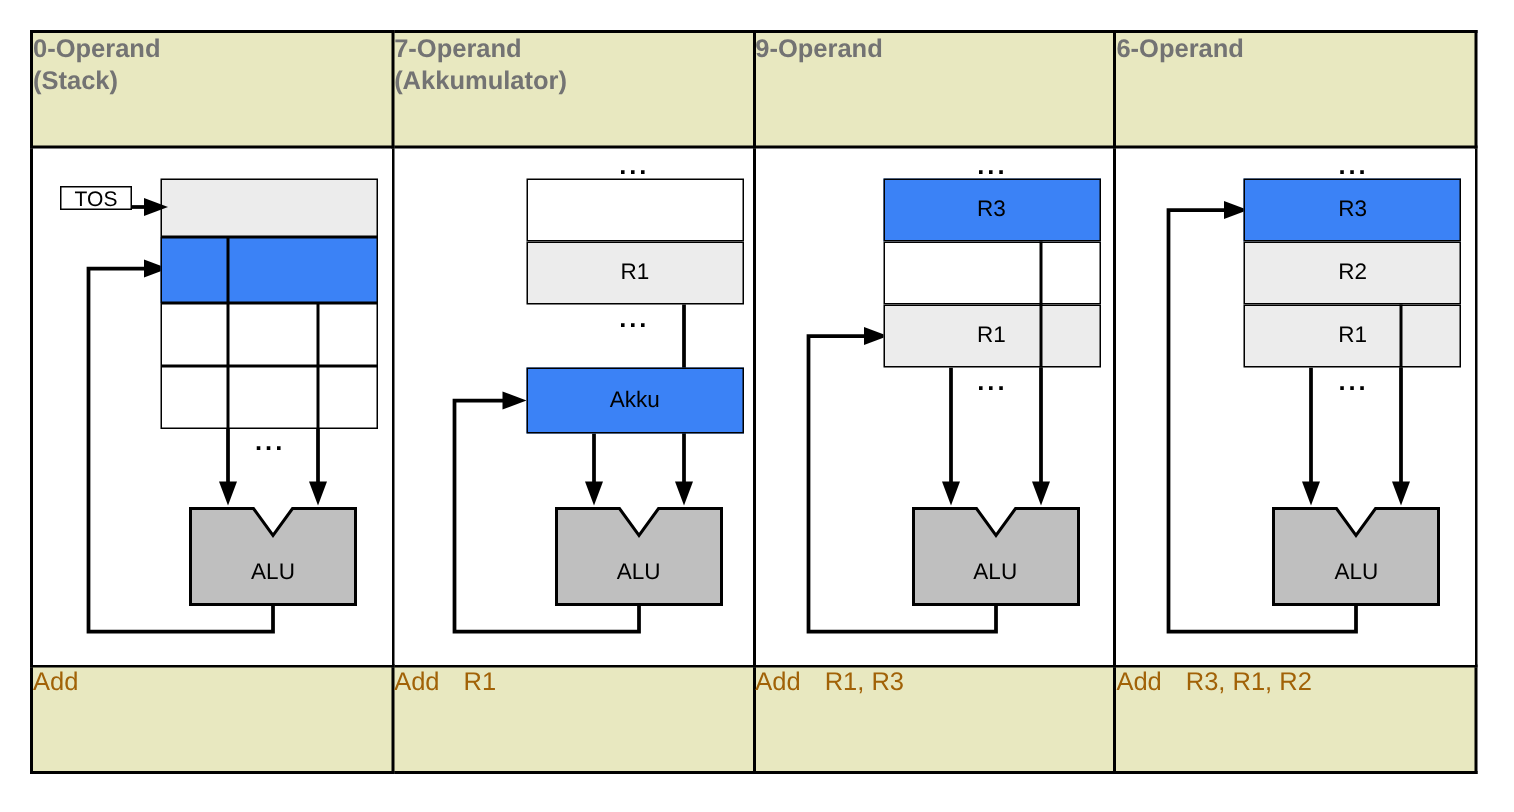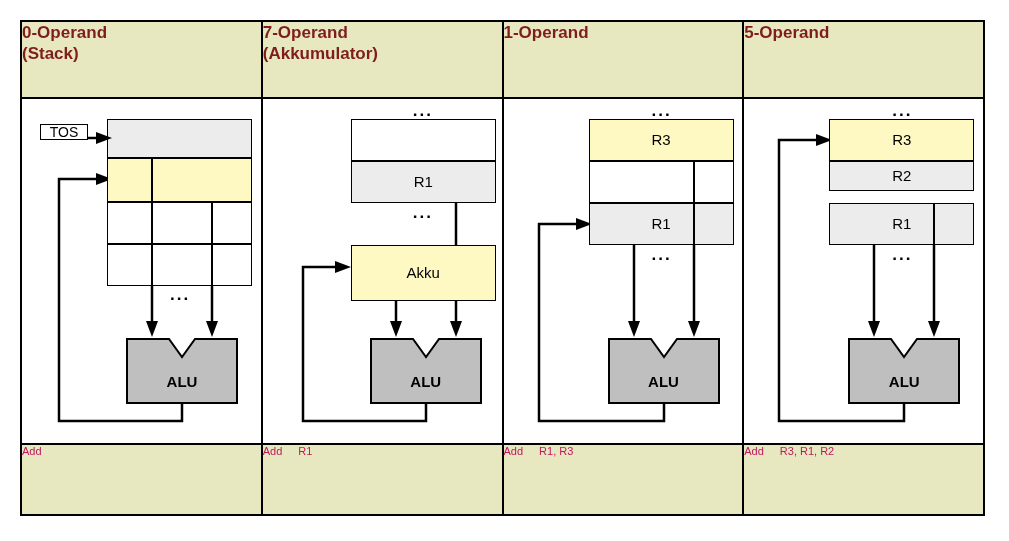--- a/index.html
+++ b/index.html
@@ -38,59 +38,59 @@
   }
 
   
   td.hdr {
     background: #e8e8c0;
     height: 74px;
     padding: 12px 0 0 18px;
     font-weight: bold;
     font-size: 17px;
     line-height: 21px;
-    color: #7f1d1d;
+    color: #737373;
     white-space: pre-line;
   }
 
   
   td.body-cell {
     background: #ffffff;
     height: 340px;
     position: relative;
   }
 
   
   td.foot {
     background: #e8e8c0;
     height: 68px;
     padding-left: 18px;
-    font-size: 11px;
-    color: #be185d;
+    font-size: 17px;
+    color: #a16207;
     vertical-align: middle;
   }
   td.foot .mn { letter-spacing: 0px; }
   td.foot .ops { margin-left: 16px; }
 
   
   .dia { position: absolute; left: 0; top: 0; width: 100%; height: 100%; }
 
   .regbox {
     position: absolute;
     box-sizing: border-box;
     border: 1.5px solid #000000;
     font-size: 15px;
     color: #000;
     display: flex;
     align-items: center;
     justify-content: center;
     background: #ffffff;
     z-index: 3;
   }
-  .fill-dark  { background: #fef9c3; }
+  .fill-dark  { background: #3b82f6; }
   .fill-light { background: #ececec; }
   .fill-white { background: #ffffff; }
 
   .dots {
     position: absolute;
     font-size: 17px;
     font-weight: bold;
     letter-spacing: 2px;
     color: #000;
     line-height: 8px;
@@ -102,21 +102,21 @@
     box-sizing: border-box;
     border: 1.5px solid #000;
     background: #fff;
     font-size: 14px;
     display: flex;
     align-items: center;
     justify-content: center;
     z-index: 5;
   }
 
-  .alu-wrap { position: absolute; z-index: 3; font-weight: bold; }
+  .alu-wrap { position: absolute; z-index: 3; }
   .alu-wrap svg { display: block; }
   .alu-label {
     position: absolute;
     width: 100%;
     text-align: center;
     font-size: 15px;
     color: #000;
     top: 36px;
     z-index: 4;
   }
@@ -138,22 +138,22 @@
 <div id="canvas">
 
   <table class="grid">
 
     <tbody>
         <tr>
       <td class="hdr">0-Operand
 (Stack)</td>
       <td class="hdr">7-Operand
 (Akkumulator)</td>
-      <td class="hdr">1-Operand</td>
-      <td class="hdr">5-Operand</td>
+      <td class="hdr">9-Operand</td>
+      <td class="hdr">6-Operand</td>
     </tr>
 
     <tr>
 
       <td class="body-cell">
         <div class="dia">
 
           <svg class="wires">
 
             <line x1="130" y1="75" x2="130" y2="224" stroke="#000" stroke-width="2.5"></line>
@@ -210,21 +210,21 @@
             <polygon points="88,168 72,162 72,174" fill="#000"></polygon>
           </svg>
 
           <div class="dots" style="left:150px; top:8px;">...</div>
 
           <div class="regbox fill-white" style="left:88px; top:20px; width:145px; height:42px;"></div>
           <div class="regbox fill-light" style="left:88px; top:62px; width:145px; height:42px;">R1</div>
 
           <div class="dots" style="left:150px; top:110px;">...</div>
 
-          <div class="regbox fill-dark" style="left:88px; top:146px; width:145px; height:56px;">Akku</div>
+          <div class="regbox fill-dark" style="left:88px; top:146px; width:145px; height:44px;">Akku</div>
 
           <div class="alu-wrap" style="left:106px; top:238px;">
             <svg width="114" height="68" viewBox="0 0 114 68">
               <polygon points="2,2 44,2 57,20 70,2 112,2 112,66 2,66" fill="#bfbfbf" stroke="#000" stroke-width="2"></polygon>
             </svg>
             <div class="alu-label">ALU</div>
           </div>
 
         </div>
       </td>
@@ -277,21 +277,21 @@
             <line x1="190" y1="104" x2="190" y2="224" stroke="#000" stroke-width="2.5"></line>
             <polygon points="190,238 184,222 196,222" fill="#000"></polygon>
 
             <polyline points="160,305 160,322 35,322 35,41 74,41" fill="none" stroke="#000" stroke-width="2.5"></polyline>
             <polygon points="88,41 72,35 72,47" fill="#000"></polygon>
           </svg>
 
           <div class="dots" style="left:148px; top:8px;">...</div>
 
           <div class="regbox fill-dark" style="left:85px; top:20px; width:145px; height:42px;">R3</div>
-          <div class="regbox fill-light" style="left:85px; top:62px; width:145px; height:30px;">R2</div>
+          <div class="regbox fill-light" style="left:85px; top:62px; width:145px; height:42px;">R2</div>
           <div class="regbox fill-light" style="left:85px; top:104px; width:145px; height:42px;">R1</div>
 
           <svg class="wires wires-top">
             <line x1="190" y1="104" x2="190" y2="146" stroke="#000" stroke-width="2"></line>
           </svg>
 
           <div class="dots" style="left:148px; top:152px;">...</div>
 
           <div class="alu-wrap" style="left:103px; top:238px;">
             <svg width="114" height="68" viewBox="0 0 114 68">

